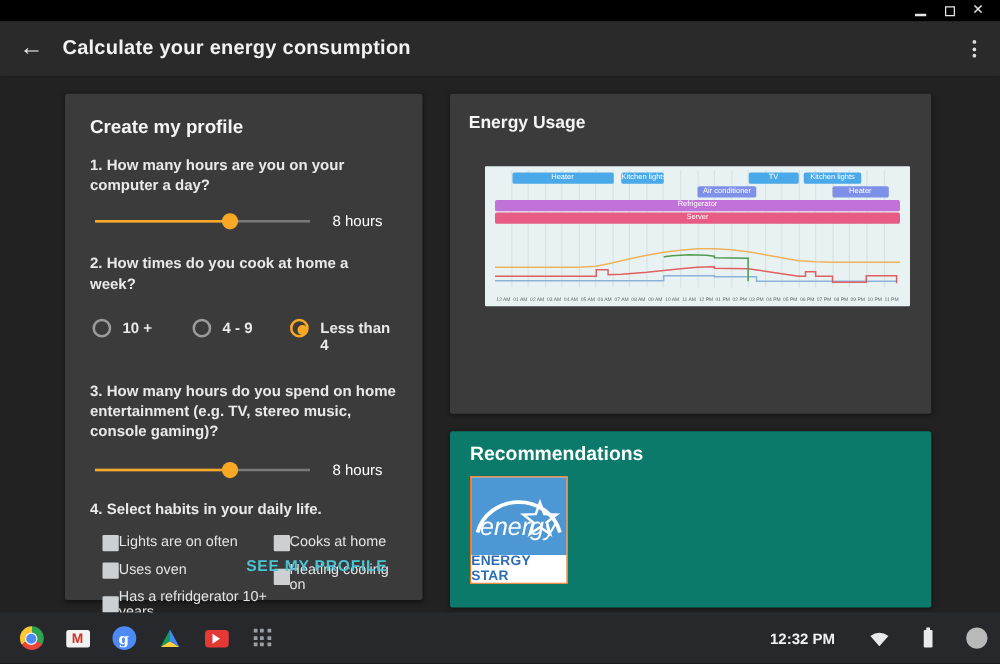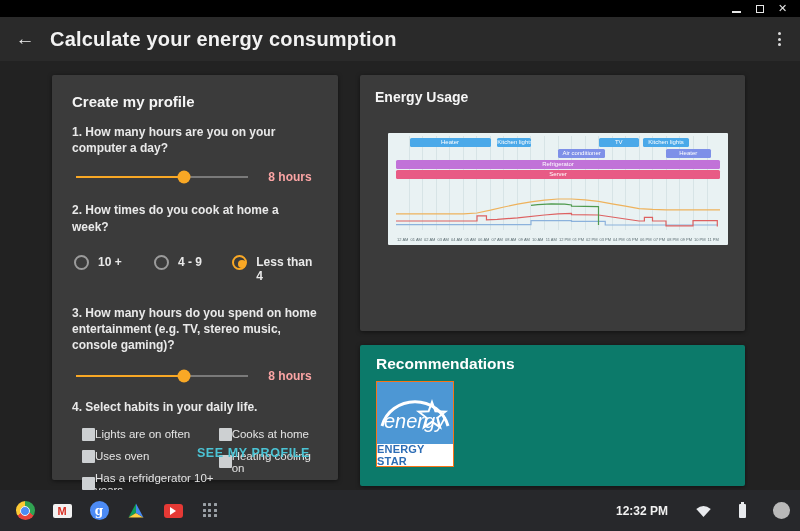--- a/index.html
+++ b/index.html
@@ -8,38 +8,38 @@
 
   
   .top-strip{position:absolute;left:0;top:0;width:800px;height:17px;background:#000;}
   .win-controls{position:absolute;right:12px;top:3px;display:flex;gap:12px;align-items:center;}
   .wc{width:11px;height:11px;display:flex;align-items:center;justify-content:center;cursor:default;}
   .wc-min{width:9px;height:2px;background:#e6e6e6;margin-top:6px;}
   .wc-max{width:8px;height:8px;border:1.5px solid #e6e6e6;}
   .wc-close{color:#e6e6e6;font-size:11px;line-height:11px;}
   .appbar{position:absolute;left:0;top:17px;width:800px;height:44px;background:#2a2a2a;display:flex;align-items:center;box-shadow:0 1px 3px rgba(0,0,0,.45);}
   .back-btn{width:34px;height:34px;margin-left:8px;display:flex;align-items:center;justify-content:center;color:#efefef;font-size:19px;}
-  .appbar-title{color:#f2f2f2;font-size:20px;font-weight:600;margin-left:8px;letter-spacing:.2px;}
+  .appbar-title{color:#f2f2f2;font-size:16px;font-weight:600;margin-left:8px;letter-spacing:.2px;}
   .kebab{position:absolute;right:10px;top:11px;width:22px;height:22px;display:flex;flex-direction:column;align-items:center;justify-content:center;gap:2.5px;}
   .kebab i{width:3px;height:3px;border-radius:50%;background:#dcdcdc;}
 
   
   .content{position:absolute;left:0;top:61px;width:800px;height:429px;background:#222;}
   .card{position:absolute;background:#3b3b3b;border-radius:2px;box-shadow:0 1px 4px rgba(0,0,0,.5);}
 
   
   .profile-card{left:52px;top:14px;width:286px;height:405px;padding:18px 20px;}
   .p-title{color:#f5f5f5;font-size:15px;font-weight:700;margin-bottom:14px;}
   .q-label{color:#e9e9e9;font-size:12px;font-weight:700;line-height:1.35;}
   .slider-row{display:flex;align-items:center;margin:14px 4px 6px 4px;}
   .slider{position:relative;flex:1;height:14px;margin-right:18px;}
   .track{position:absolute;left:0;right:0;top:6px;height:2px;background:#7a7a7a;}
   .track-fill{position:absolute;left:0;top:6px;height:2px;background:#f9a825;}
   .thumb{position:absolute;top:7px;width:13px;height:13px;border-radius:50%;background:#f9a825;transform:translate(-50%,-50%);}
-  .slider-val{color:#fca5a5;font-size:12px;font-weight:700;width:48px;text-align:center;}
+  .slider-val{color:#ffffff;font-size:12px;font-weight:400;width:48px;text-align:left;}
   .radio-row{display:flex;margin:20px 2px 4px 2px;}
   .radio-item{display:flex;align-items:flex-start;gap:9px;}
   .radio-item:nth-child(1){width:86px;}
   .radio-item:nth-child(2){width:84px;}
   .radio-circle{width:15px;height:15px;border-radius:50%;border:2px solid #9b9b9b;position:relative;flex:none;}
   .radio-item.selected .radio-circle{border-color:#f9a825;}
   .radio-item.selected .radio-circle::after{content:"";position:absolute;left:3.5px;top:3.5px;width:8px;height:8px;border-radius:50%;background:#f9a825;}
   .radio-label{color:#e9e9e9;font-size:12px;font-weight:700;}
   .gap18{margin-top:18px;} .gap22{margin-top:22px;} .gap16{margin-top:16px;}
   .check-grid{display:flex;margin:12px 2px 0 10px;}

